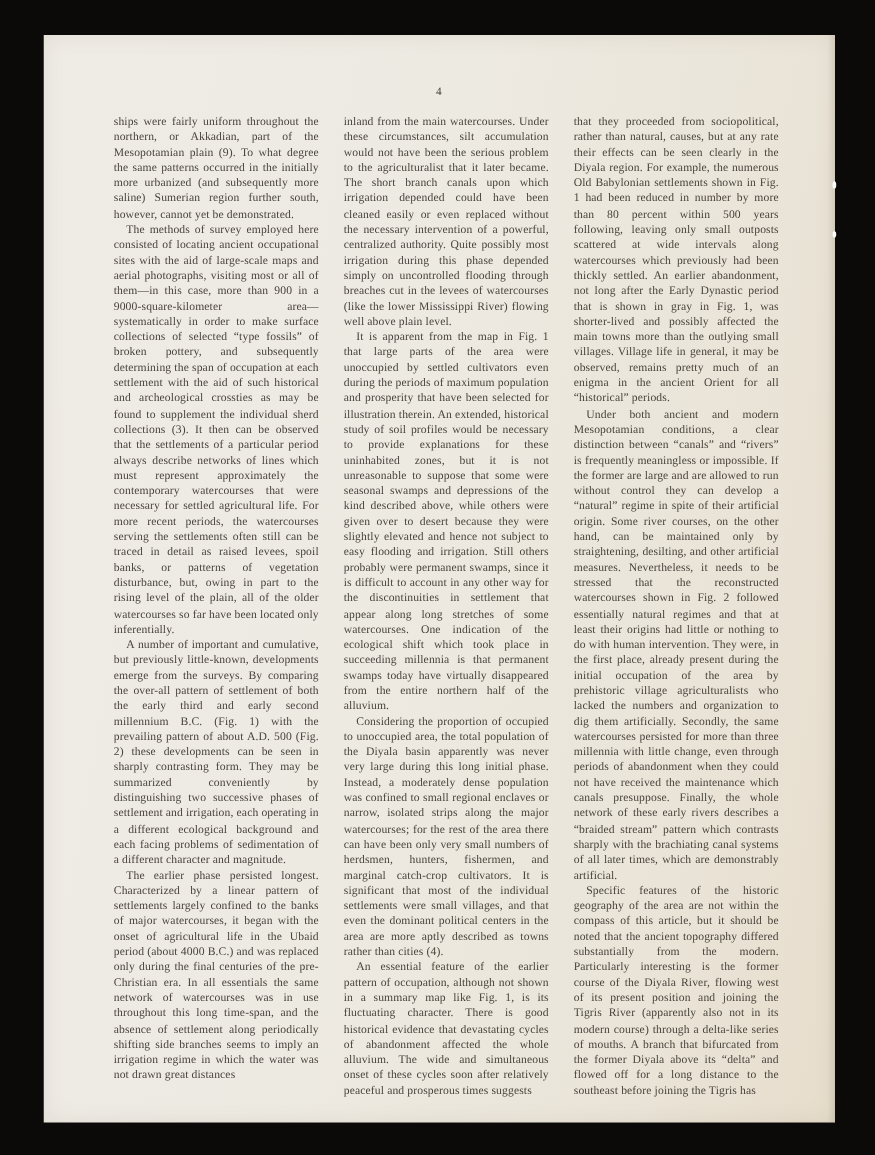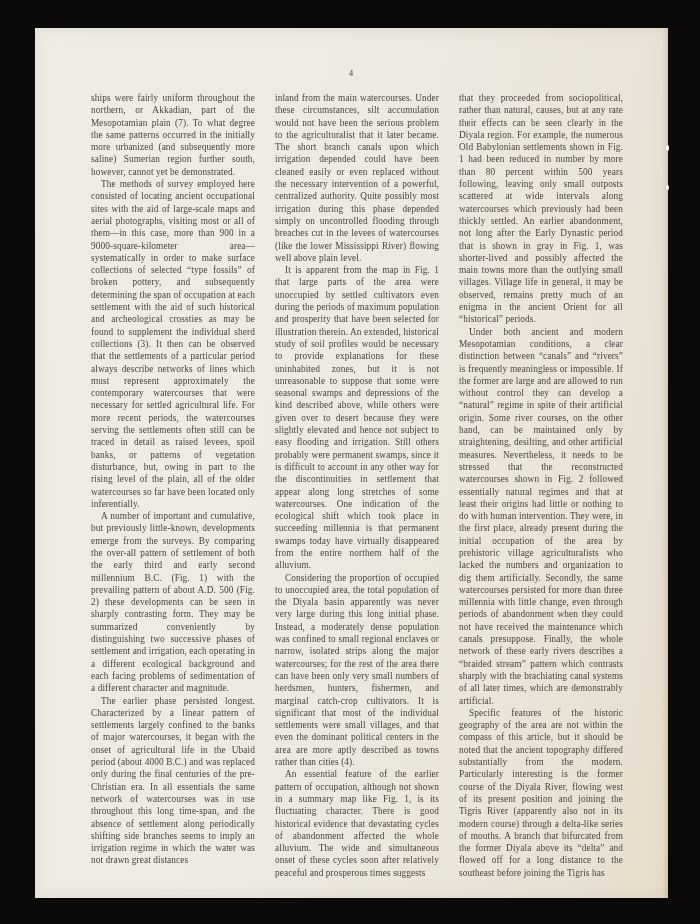--- a/index.html
+++ b/index.html
@@ -79,21 +79,21 @@
 </style>
 </head>
 <body>
 
 <div class="scan-bg">
   <div class="page">
     <div class="edge-shade"></div>
     <div class="page-number">4</div>
     <div class="columns">
       <div class="col">
-        <p>ships were fairly uniform throughout the northern, or Akkadian, part of the Mesopotamian plain (7). To what degree the same patterns occurred in the initially more urbanized (and subsequently more saline) Sumerian region further south, however, cannot yet be demonstrated.</p>
+        <p>ships were fairly uniform throughout the northern, or Akkadian, part of the Mesopotamian plain (9). To what degree the same patterns occurred in the initially more urbanized (and subsequently more saline) Sumerian region further south, however, cannot yet be demonstrated.</p>
         <p class="ind">The methods of survey employed here consisted of locating ancient occupational sites with the aid of large-scale maps and aerial photographs, visiting most or all of them—in this case, more than 900 in a 9000-square-kilometer area—systematically in order to make surface collections of selected “type fossils” of broken pottery, and subsequently determining the span of occupation at each settlement with the aid of such historical and archeological crossties as may be found to supplement the individual sherd collections (3). It then can be observed that the settlements of a particular period always describe networks of lines which must represent approximately the contemporary watercourses that were necessary for settled agricultural life. For more recent periods, the watercourses serving the settlements often still can be traced in detail as raised levees, spoil banks, or patterns of vegetation disturbance, but, owing in part to the rising level of the plain, all of the older watercourses so far have been located only inferentially.</p>
         <p class="ind">A number of important and cumulative, but previously little-known, developments emerge from the surveys. By comparing the over-all pattern of settlement of both the early third and early second millennium B.C. (Fig. 1) with the prevailing pattern of about A.D. 500 (Fig. 2) these developments can be seen in sharply contrasting form. They may be summarized conveniently by distinguishing two successive phases of settlement and irrigation, each operating in a different ecological background and each facing problems of sedimentation of a different character and magnitude.</p>
         <p class="ind">The earlier phase persisted longest. Characterized by a linear pattern of settlements largely confined to the banks of major watercourses, it began with the onset of agricultural life in the Ubaid period (about 4000 B.C.) and was replaced only during the final centuries of the pre-Christian era. In all essentials the same network of watercourses was in use throughout this long time-span, and the absence of settlement along periodically shifting side branches seems to imply an irrigation regime in which the water was not drawn great distances</p>
       </div>
       <div class="col">
         <p>inland from the main watercourses. Under these circumstances, silt accumulation would not have been the serious problem to the agriculturalist that it later became. The short branch canals upon which irrigation depended could have been cleaned easily or even replaced without the necessary intervention of a powerful, centralized authority. Quite possibly most irrigation during this phase depended simply on uncontrolled flooding through breaches cut in the levees of watercourses (like the lower Mississippi River) flowing well above plain level.</p>
         <p class="ind">It is apparent from the map in Fig. 1 that large parts of the area were unoccupied by settled cultivators even during the periods of maximum population and prosperity that have been selected for illustration therein. An extended, historical study of soil profiles would be necessary to provide explanations for these uninhabited zones, but it is not unreasonable to suppose that some were seasonal swamps and depressions of the kind described above, while others were given over to desert because they were slightly elevated and hence not subject to easy flooding and irrigation. Still others probably were permanent swamps, since it is difficult to account in any other way for the discontinuities in settlement that appear along long stretches of some watercourses. One indication of the ecological shift which took place in succeeding millennia is that permanent swamps today have virtually disappeared from the entire northern half of the alluvium.</p>
         <p class="ind">Considering the proportion of occupied to unoccupied area, the total population of the Diyala basin apparently was never very large during this long initial phase. Instead, a moderately dense population was confined to small regional enclaves or narrow, isolated strips along the major watercourses; for the rest of the area there can have been only very small numbers of herdsmen, hunters, fishermen, and marginal catch-crop cultivators. It is significant that most of the individual settlements were small villages, and that even the dominant political centers in the area are more aptly described as towns rather than cities (4).</p>
         <p class="ind">An essential feature of the earlier pattern of occupation, although not shown in a summary map like Fig. 1, is its fluctuating character. There is good historical evidence that devastating cycles of abandonment affected the whole alluvium. The wide and simultaneous onset of these cycles soon after relatively peaceful and prosperous times suggests</p>
       </div>

